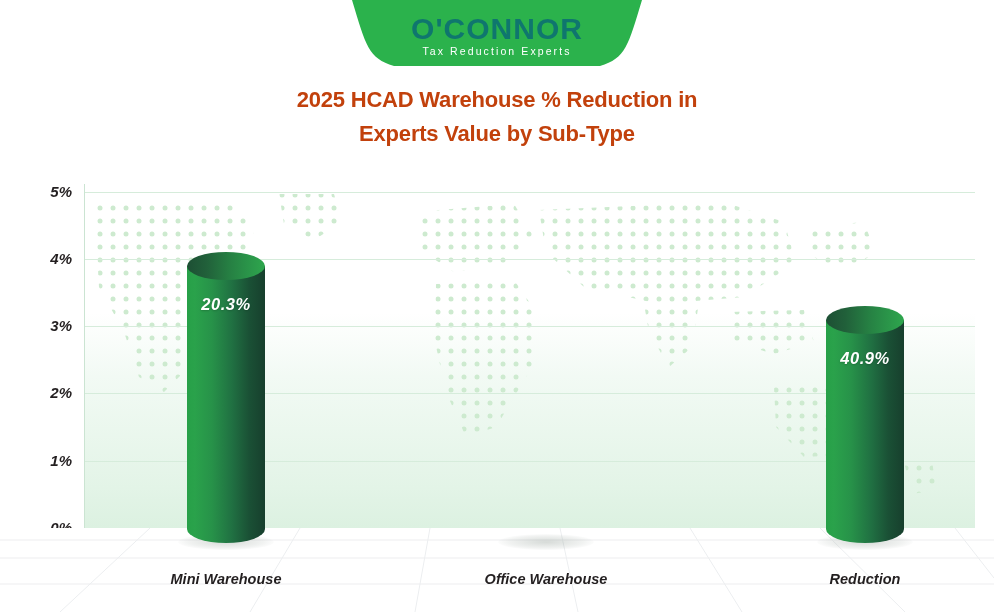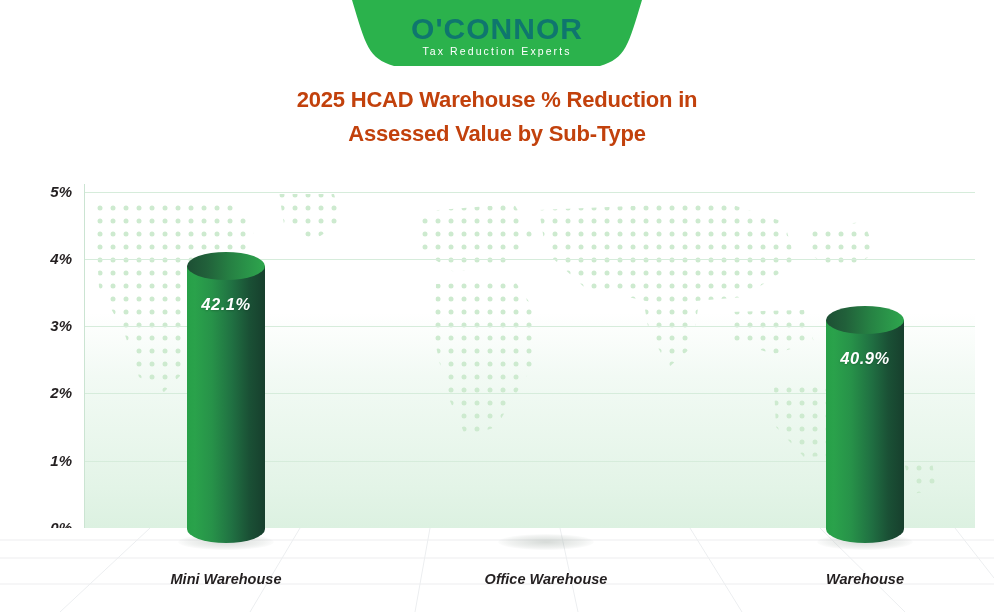--- a/index.html
+++ b/index.html
@@ -123,21 +123,21 @@
   </svg>
 
   <div id="banner-content">
     <div id="logo-main">O'CONNOR</div>
     <div id="logo-sub">Tax Reduction Experts</div>
   </div>
 </div>
 
 <div id="chart-title">
   <span class="ln">2025 HCAD Warehouse % Reduction in</span>
-  <span class="ln">Assessed Value by Sub-Type</span>
+  <span class="ln">Experts Value by Sub-Type</span>
 </div>
 
 <div id="plot">
 
   <div id="plot-bg">
     <svg id="dotmap" viewBox="0 0 891 336" preserveAspectRatio="none">
       <defs>
         <pattern id="dots" width="13" height="13" patternUnits="userSpaceOnUse">
           <circle cx="3" cy="3" r="2.5" fill="#cdeacf"></circle>
         </pattern>
@@ -204,29 +204,29 @@
         <line x1="820" y1="0" x2="905" y2="84"></line>
         <line x1="955" y1="0" x2="994" y2="50"></line>
       </g>
     </svg>
   </div>
 
   <div class="cyl-shadow" style="left:178px; top:364px; width:96px;"></div>
   <div class="bar" style="left:187px; top:96px; width:78px; height:277px;">
     <div class="cyl-body"></div>
     <div class="cyl-top"></div>
-    <div class="bar-label" style="top:29px;">42.1%</div>
+    <div class="bar-label" style="top:29px;">20.3%</div>
   </div>
 
   <div class="cyl-shadow" style="left:498px; top:364px; width:96px;"></div>
 
   <div class="cyl-shadow" style="left:817px; top:364px; width:96px;"></div>
   <div class="bar" style="left:826px; top:150px; width:78px; height:223px;">
     <div class="cyl-body"></div>
     <div class="cyl-top"></div>
     <div class="bar-label" style="top:29px;">40.9%</div>
   </div>
 
   <div class="cat-label" style="left:126px; top:401px; width:200px;">Mini Warehouse</div>
   <div class="cat-label" style="left:446px; top:401px; width:200px;">Office Warehouse</div>
-  <div class="cat-label" style="left:765px; top:401px; width:200px;">Warehouse</div>
+  <div class="cat-label" style="left:765px; top:401px; width:200px;">Reduction</div>
 
 </div>
 
 </body></html>

